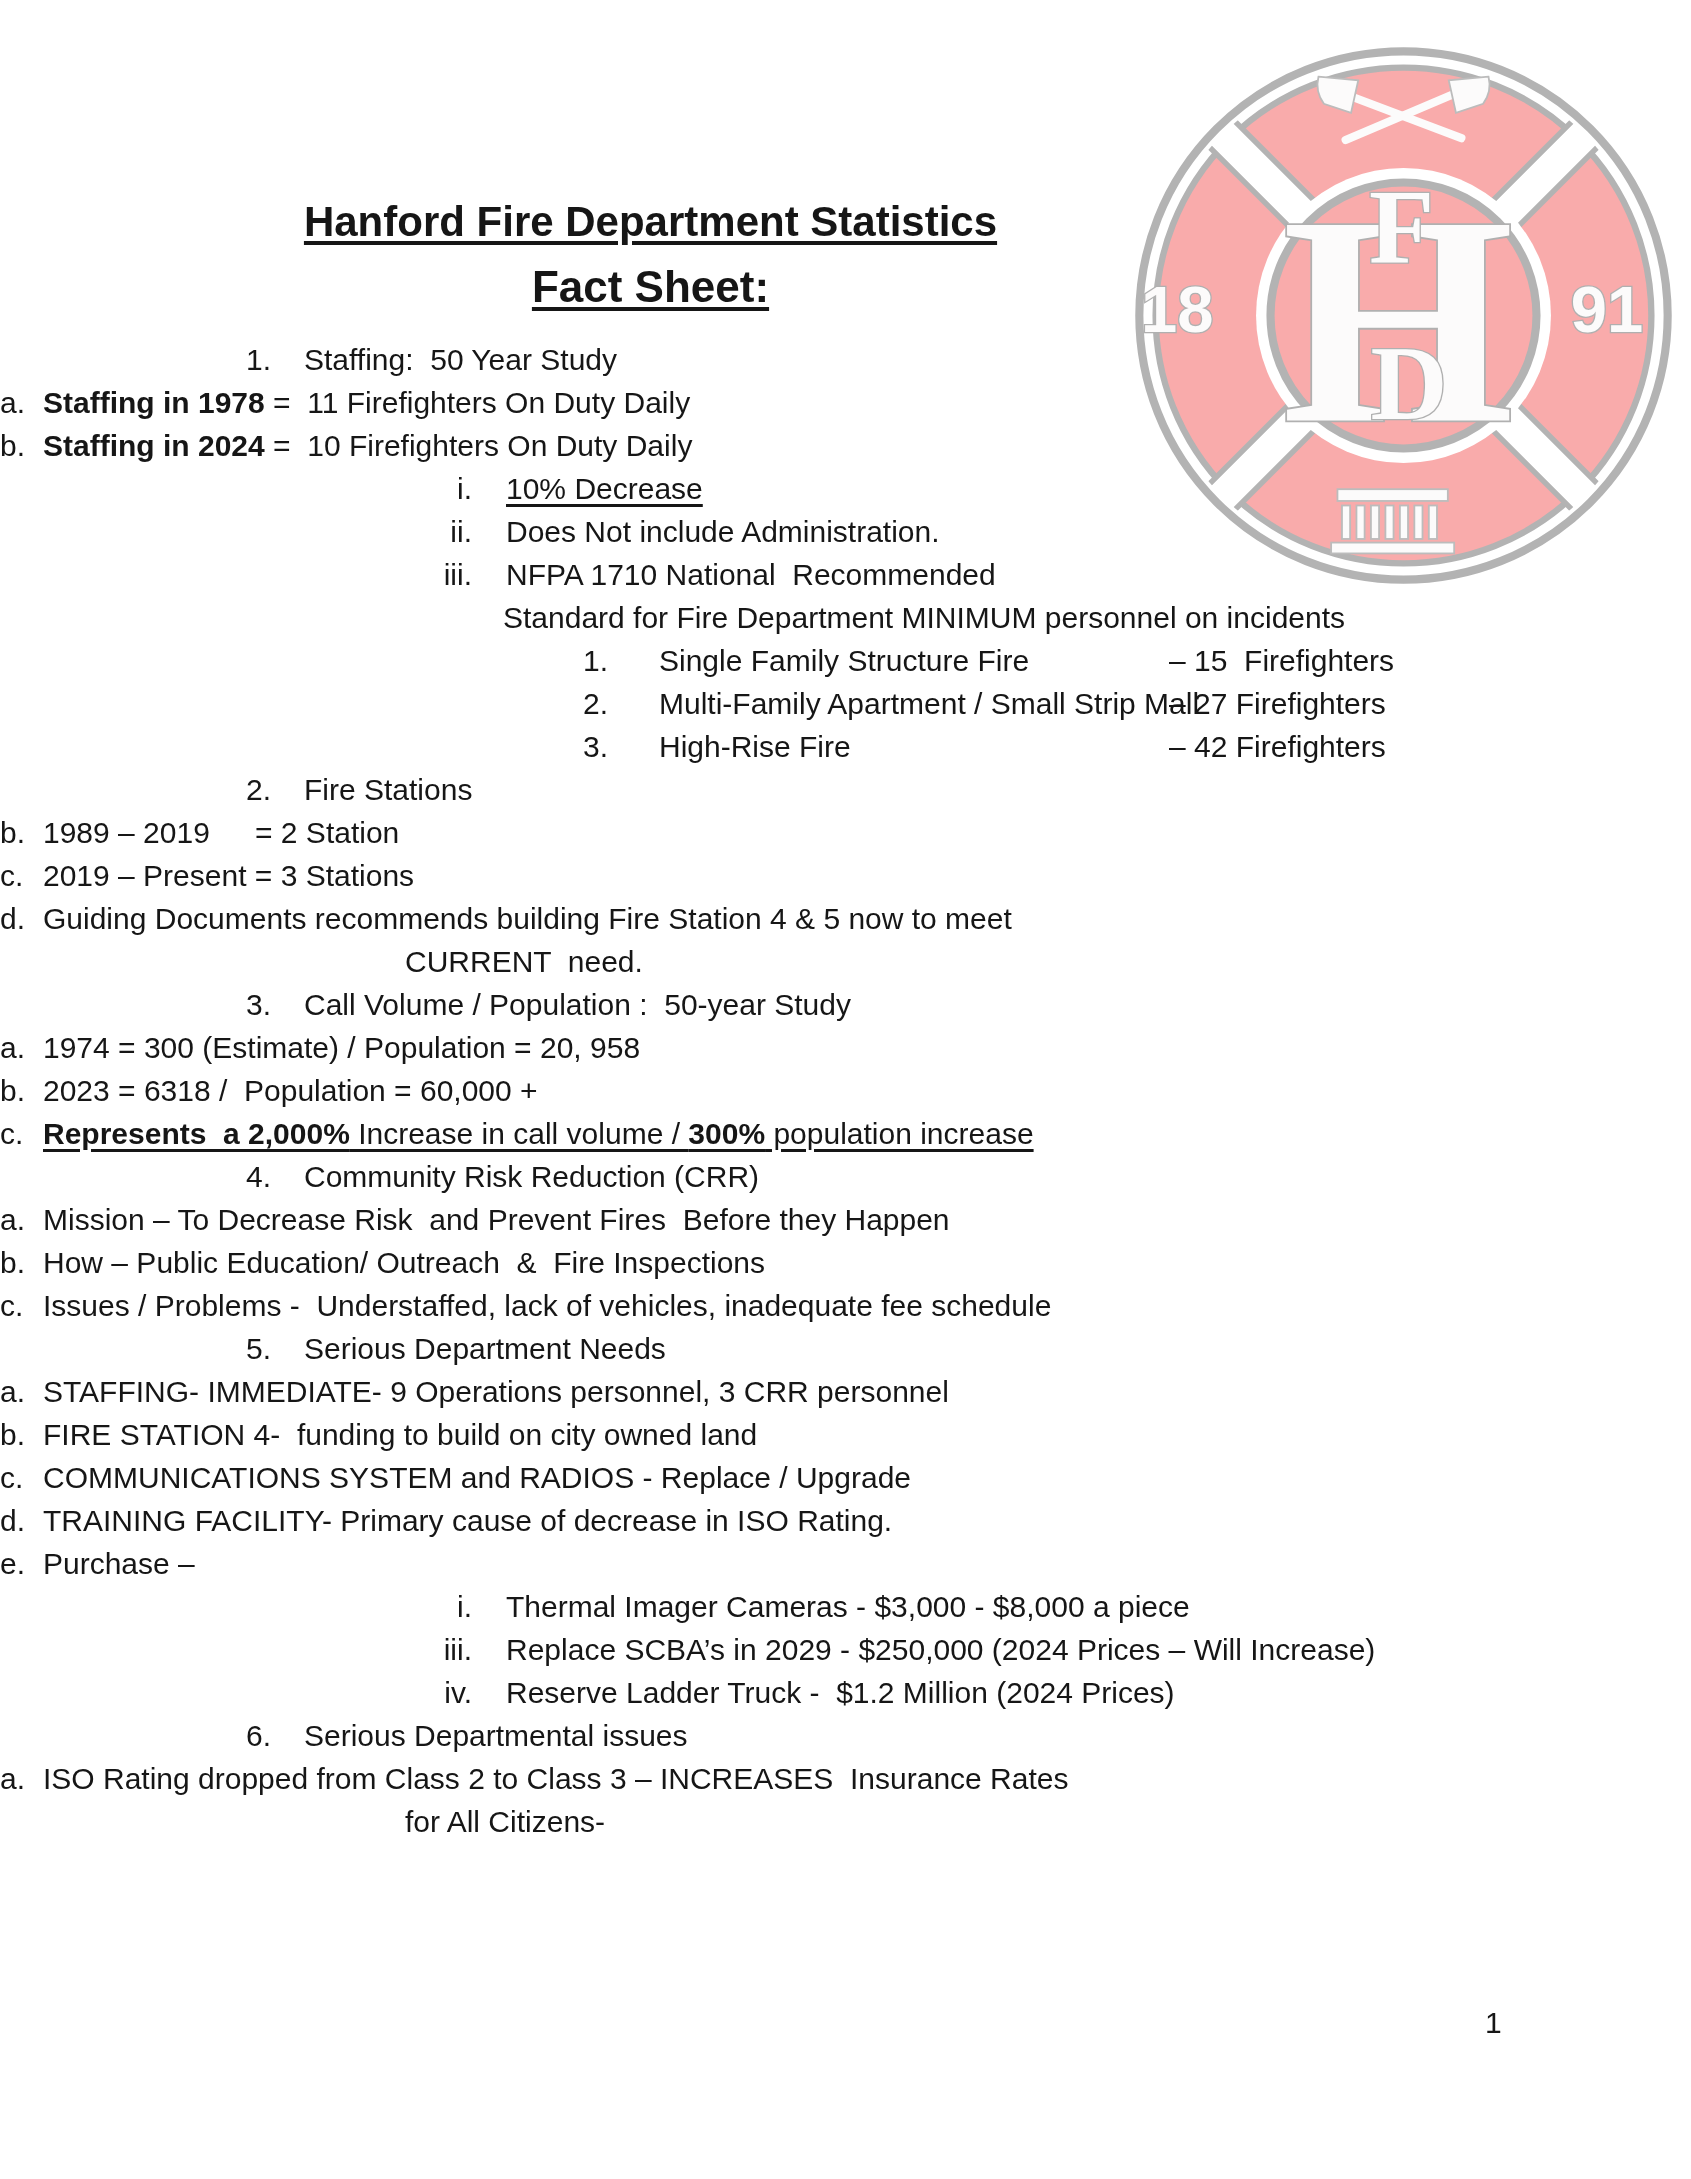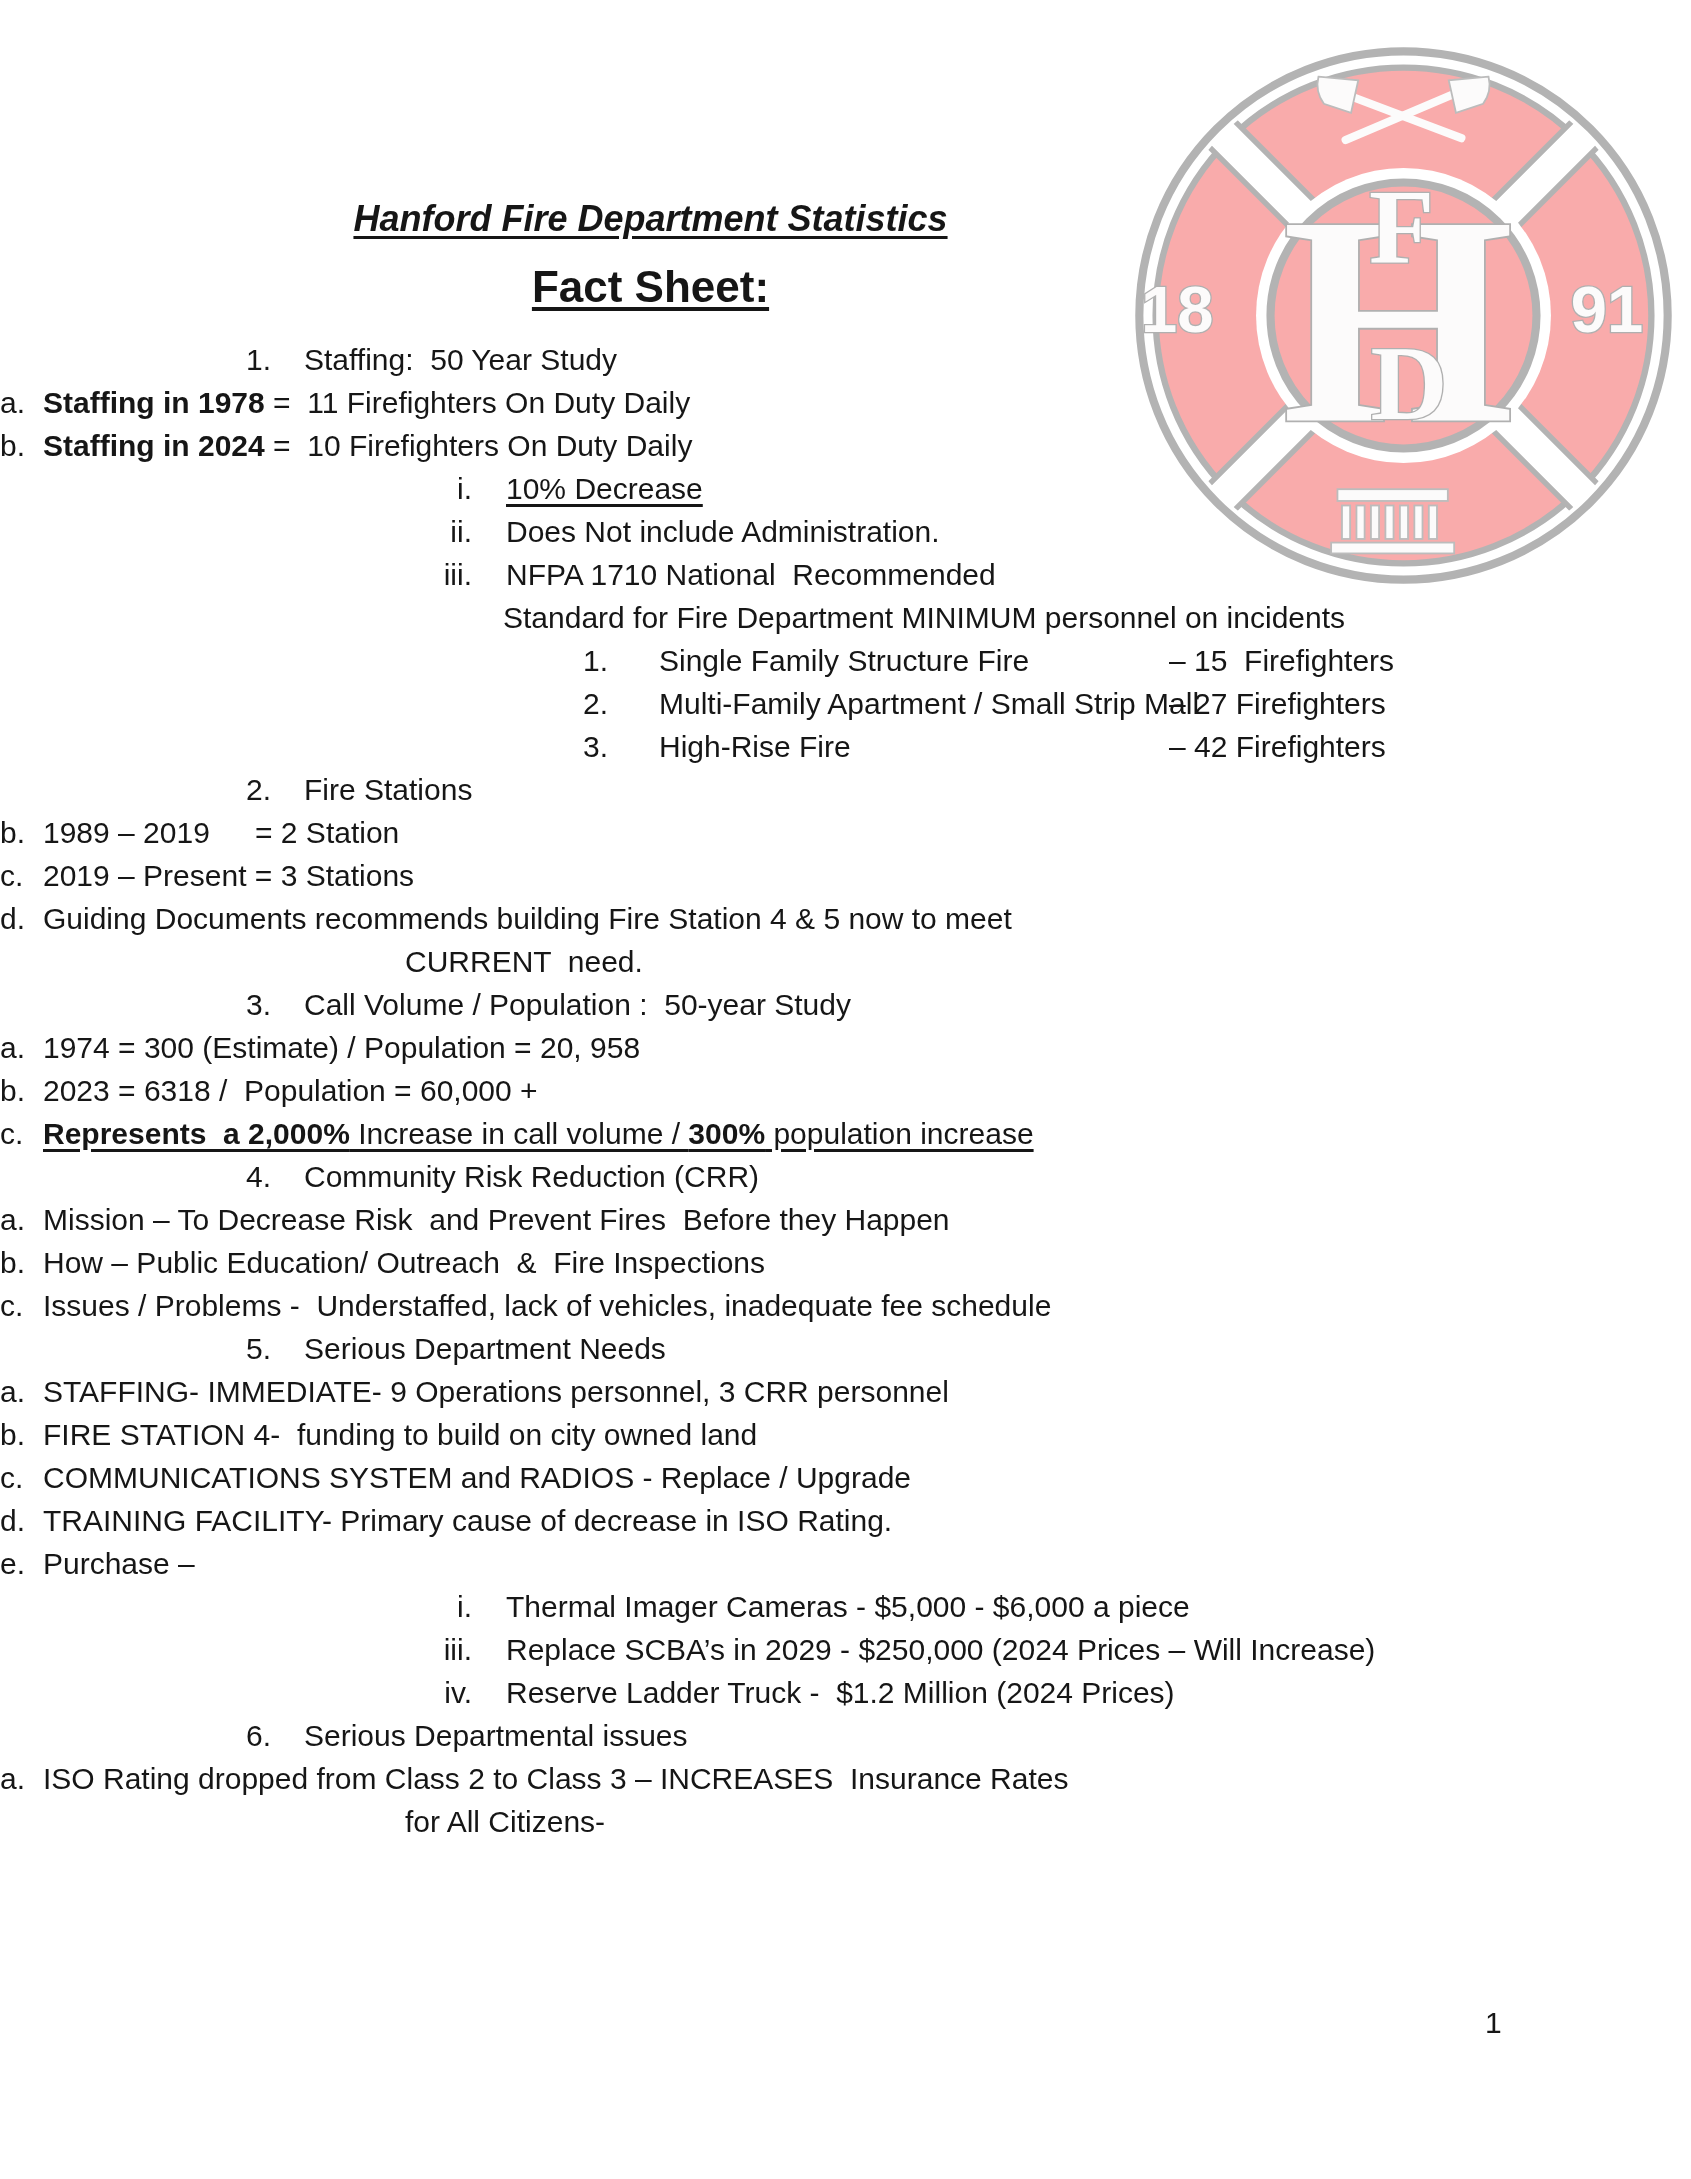--- a/index.html
+++ b/index.html
@@ -2,23 +2,22 @@
 <html style="font-size:14.5px"><head>
 <meta charset="utf-8">
 <style>
   html,body{margin:0;padding:0;background:#ffffff;}
   .page{
     position:relative;width:1692px;height:2179px;background:#ffffff;overflow:hidden;
     font-family:"Liberation Sans",sans-serif;font-size:30px;color:#161616;
   }
   .doc-title{
     position:absolute;top:198px;left:0;width:1301px;text-align:center;
-    font-weight:bold;font-size:36px;text-decoration:underline;text-underline-offset:4.5px;
+    font-weight:bold;font-size:42px;text-decoration:underline;text-underline-offset:4.5px;
     white-space:pre;
-    font-style:italic;
   }
   .doc-subtitle{
     position:absolute;top:262px;left:0;width:1301px;text-align:center;
     font-weight:bold;font-size:44px;text-decoration:underline;text-underline-offset:5.4px;
     white-space:pre;
   }
   .content{position:absolute;top:338px;left:0;width:100%;}
   .line{position:relative;height:43px;line-height:43px;white-space:pre;}
   .l1{padding-left:246px;}
   .l2{}
@@ -119,21 +118,21 @@
     <div class="line l2"><span class="m m2">a.</span><span class="t">Mission – To Decrease Risk  and Prevent Fires  Before they Happen</span></div>
     <div class="line l2"><span class="m m2">b.</span><span class="t">How – Public Education/ Outreach  &amp;  Fire Inspections</span></div>
     <div class="line l2"><span class="m m2">c.</span><span class="t">Issues / Problems -  Understaffed, lack of vehicles, inadequate fee schedule</span></div>
 
     <div class="line l1"><span class="m m1">5.</span><span class="t">Serious Department Needs</span></div>
     <div class="line l2"><span class="m m2">a.</span><span class="t">STAFFING- IMMEDIATE- 9 Operations personnel, 3 CRR personnel</span></div>
     <div class="line l2"><span class="m m2">b.</span><span class="t">FIRE STATION 4-  funding to build on city owned land</span></div>
     <div class="line l2"><span class="m m2">c.</span><span class="t">COMMUNICATIONS SYSTEM and RADIOS - Replace / Upgrade</span></div>
     <div class="line l2"><span class="m m2">d.</span><span class="t">TRAINING FACILITY- Primary cause of decrease in ISO Rating.</span></div>
     <div class="line l2"><span class="m m2">e.</span><span class="t">Purchase –</span></div>
-    <div class="line l3"><span class="m m3">i.</span><span class="t">Thermal Imager Cameras - $5,000 - $6,000 a piece</span></div>
+    <div class="line l3"><span class="m m3">i.</span><span class="t">Thermal Imager Cameras - $3,000 - $8,000 a piece</span></div>
     <div class="line l3"><span class="m m3">iii.</span><span class="t">Replace SCBA’s in 2029 - $250,000 (2024 Prices – Will Increase)</span></div>
     <div class="line l3"><span class="m m3">iv.</span><span class="t">Reserve Ladder Truck -  $1.2 Million (2024 Prices)</span></div>
 
     <div class="line l1"><span class="m m1">6.</span><span class="t">Serious Departmental issues</span></div>
     <div class="line l2"><span class="m m2">a.</span><span class="t">ISO Rating dropped from Class 2 to Class 3 – INCREASES  Insurance Rates</span></div>
     <div class="line c2"><span class="t">for All Citizens-</span></div>
 
   </div>
 
   <div class="pagenum">1</div>

